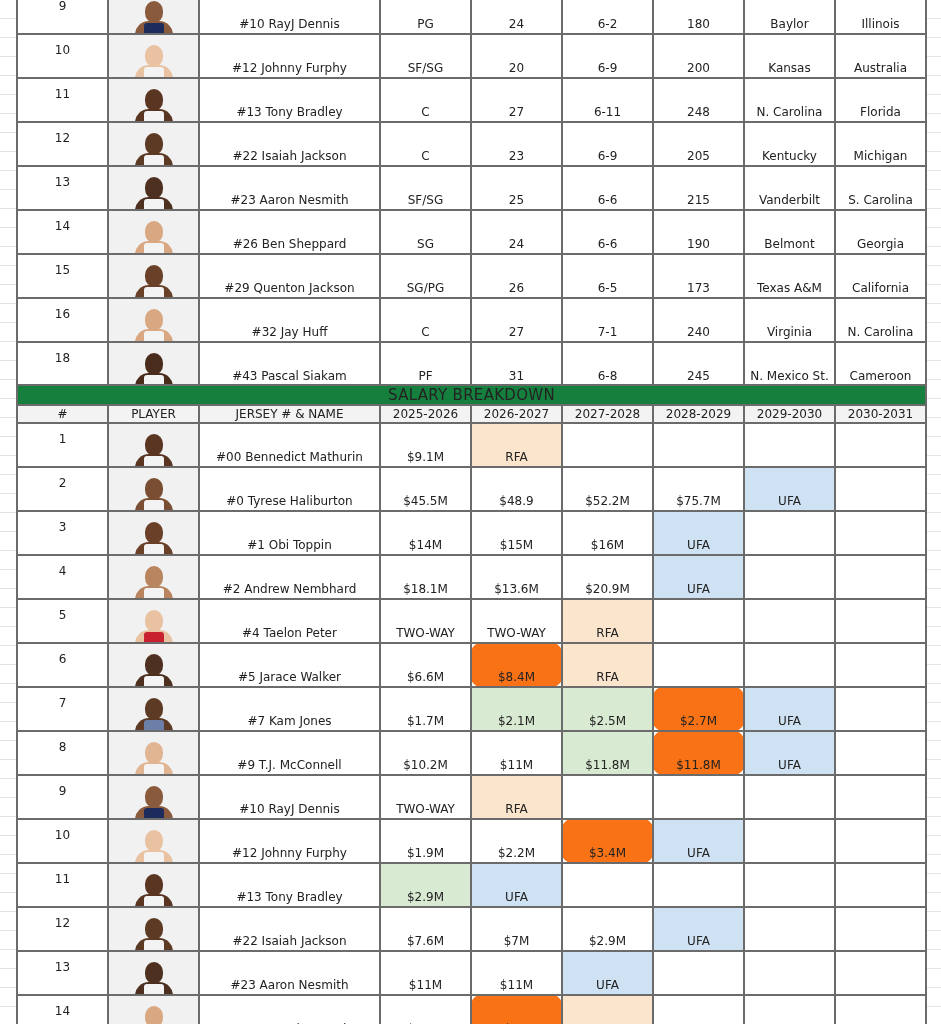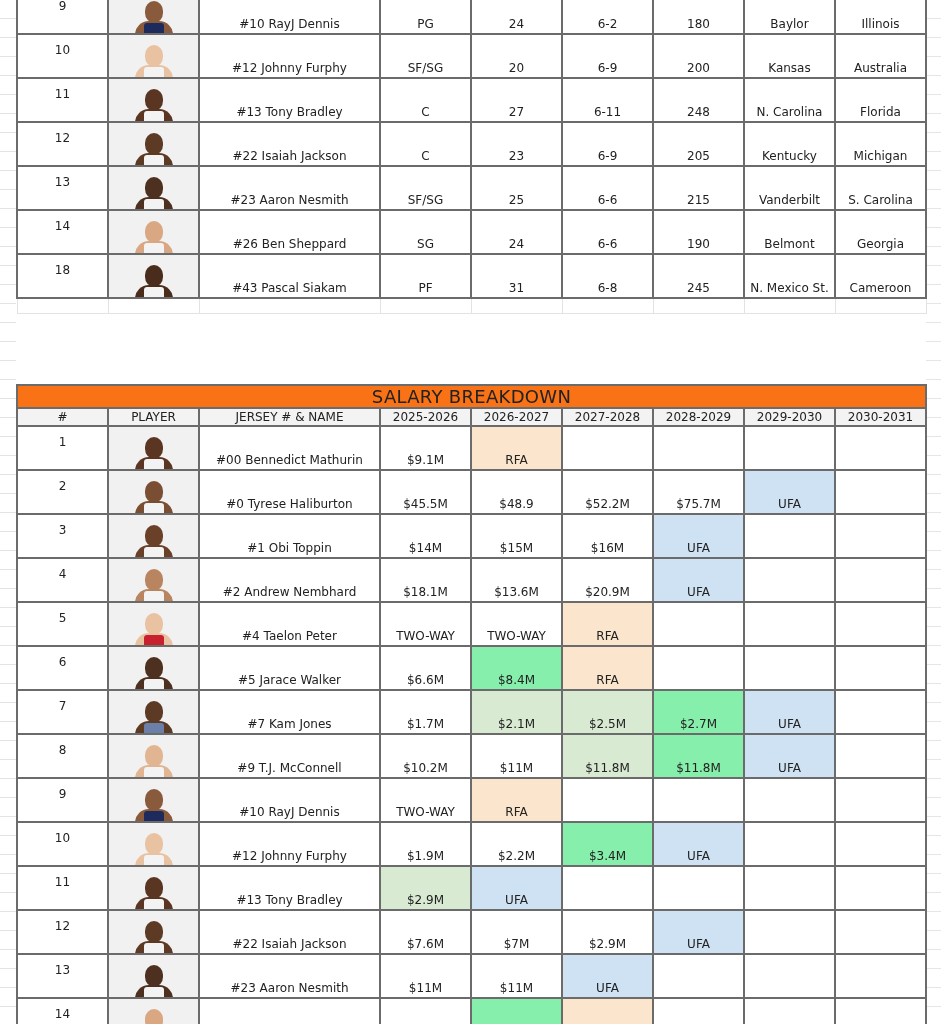--- a/index.html
+++ b/index.html
@@ -7,26 +7,26 @@
   .gutter{position:absolute;left:0;top:0;width:16px;height:1024px;background:repeating-linear-gradient(to bottom,#fff 0,#fff 18px,#e3e3e3 18px,#e3e3e3 19px);}
   .rgutter{position:absolute;left:926px;top:0;width:15px;height:1024px;background:repeating-linear-gradient(to bottom,#fff 0,#fff 18px,#e6e6e6 18px,#e6e6e6 19px);}
   table{border-collapse:collapse;position:absolute;left:16px;table-layout:fixed;}
   td,th{border:2px solid #6b6b6b;text-align:center;padding:0;font-weight:normal;font-size:12px;}
   col.c0{width:91px}col.c1{width:91px}col.c2{width:181px}col.c3,col.c4,col.c5,col.c6,col.c7,col.c8{width:91px}
   .row td{height:34px;position:relative;}
   .row td.num{vertical-align:top;padding-top:8px;}
   .row td.txt{vertical-align:bottom;padding-bottom:2px;}
   .row td.pic{background:#f1f1f1;vertical-align:bottom;}
   .blank td{height:14px;border:1px solid #e3e3e3;border-top:2px solid #6b6b6b;}
-  .title th{background:#f97316;font-size:18px;height:18px;letter-spacing:0.3px;}
+  .title th{background:#15803d;font-size:15px;height:18px;letter-spacing:0.3px;}
   .hdr th{background:#f3f3f3;font-size:12px;height:16px;}
   .rfa{background:#fce5cd;}
   .ufa{background:#cfe2f3;}
   .green{background:#d9ead3;text-align:center;}
-  .red{background:#86efac;}
+  .red{background:#f97316;border-radius:10px;}
   .avatar{display:block;margin:0 auto;width:48px;height:34px;position:relative;overflow:hidden;}
   .avatar .head{position:absolute;left:15px;top:2px;width:18px;height:22px;border-radius:50%/45%;}
   .avatar .body{position:absolute;left:5px;top:22px;width:38px;height:20px;border-radius:14px 14px 0 0;}
   .avatar .jersey{position:absolute;left:14px;top:24px;width:20px;height:12px;background:#fff;border-radius:3px 3px 0 0;}
 </style>
 </head>
 <body>
 
 <div class="gutter"></div>
 <div class="rgutter"></div>
@@ -138,20 +138,54 @@
             <span class="head" style="background: rgb(217, 168, 130);"></span>
           </span>
         </td>
         <td class="txt">#26 Ben Sheppard</td>
         <td class="txt">SG</td>
         <td class="txt">24</td>
         <td class="txt">6-6</td>
         <td class="txt">190</td>
         <td class="txt">Belmont</td>
         <td class="txt">Georgia</td>
+      </tr>
+      <tr class="row">
+        <td class="num">15</td>
+        <td class="pic">
+          <span class="avatar">
+            <span class="body" style="background: rgb(106, 65, 40);"></span>
+            <span class="jersey" style="background: rgb(243, 243, 243);"></span>
+            <span class="head" style="background: rgb(106, 65, 40);"></span>
+          </span>
+        </td>
+        <td class="txt">#29 Quenton Jackson</td>
+        <td class="txt">SG/PG</td>
+        <td class="txt">26</td>
+        <td class="txt">6-5</td>
+        <td class="txt">173</td>
+        <td class="txt">Texas A&amp;M</td>
+        <td class="txt">California</td>
+      </tr>
+      <tr class="row">
+        <td class="num">16</td>
+        <td class="pic">
+          <span class="avatar">
+            <span class="body" style="background: rgb(217, 168, 130);"></span>
+            <span class="jersey" style="background: rgb(243, 243, 243);"></span>
+            <span class="head" style="background: rgb(217, 168, 130);"></span>
+          </span>
+        </td>
+        <td class="txt">#32 Jay Huff</td>
+        <td class="txt">C</td>
+        <td class="txt">27</td>
+        <td class="txt">7-1</td>
+        <td class="txt">240</td>
+        <td class="txt">Virginia</td>
+        <td class="txt">N. Carolina</td>
       </tr>
       <tr class="row">
         <td class="num">18</td>
         <td class="pic">
           <span class="avatar">
             <span class="body" style="background: rgb(74, 44, 28);"></span>
             <span class="jersey" style="background: rgb(243, 243, 243);"></span>
             <span class="head" style="background: rgb(74, 44, 28);"></span>
           </span>
         </td>

